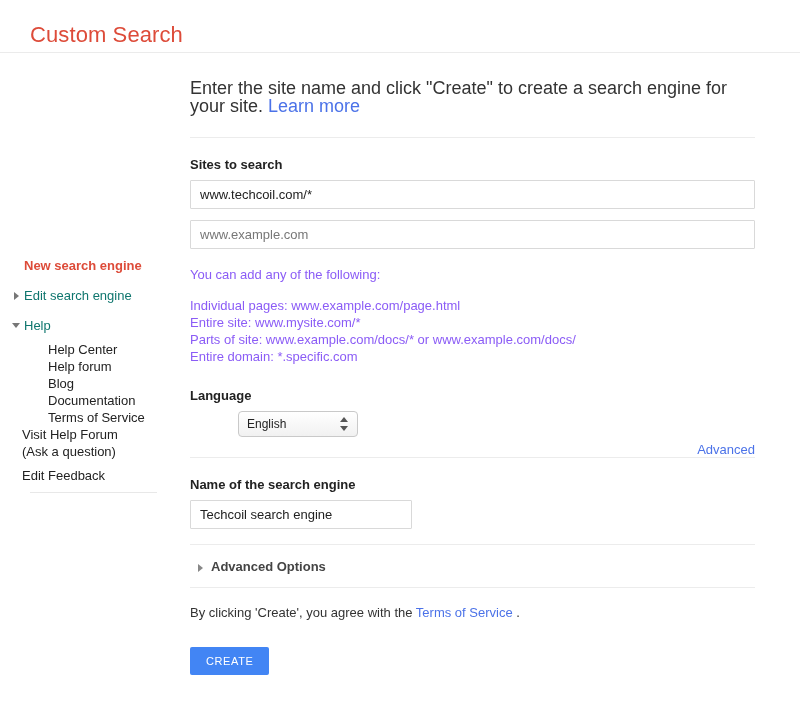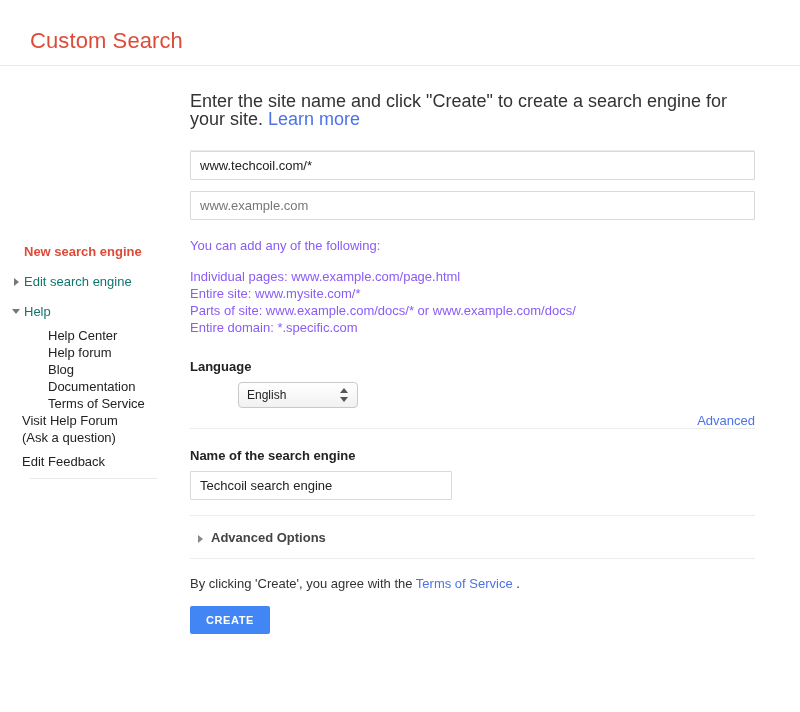--- a/index.html
+++ b/index.html
@@ -13,21 +13,21 @@
     background: #ffffff;
     font-family: "Liberation Sans", sans-serif;
     font-size: 13px;
     color: #222222;
     overflow: hidden;
     position: relative;
   }
 
   
   #app-header {
-    height: 66px;
+    height: 53px;
     box-sizing: border-box;
     border-bottom: 1px solid #ebebeb;
     padding: 17px 0 0 30px;
     display: flex;
     align-items: center;
     background: #ffffff;
   }
   #app-title {
     color: #dd4b39;
     font-size: 22px;
@@ -162,21 +162,21 @@
     border: 1px solid #d9d9d9;
     border-radius: 1px;
     padding: 0 9px;
     font-family: "Liberation Sans", sans-serif;
     font-size: 13px;
     color: #222222;
     background: #ffffff;
     outline: none;
   }
   .txt-input::placeholder { color: #777777; }
-  .txt-input.narrow { width: 262px; }
+  .txt-input.narrow { width: 222px; }
   .input-gap { height: 11px; }
 
   .helper-block {
     margin-top: 17px;
     font-size: 13px;
     color: #8b5cf6;
     line-height: 17px;
   }
   .helper-block p { margin: 0; }
   .helper-lead { margin-bottom: 14px !important; }
@@ -264,27 +264,27 @@
     color: #444444;
   }
 
   .agree-line {
     font-size: 13px;
     color: #333333;
     margin: 17px 0 0 0;
   }
 
   .create-btn {
-    margin-top: 15px;
+    margin-top: 27px;
     display: inline-block;
     background: #4285f4;
     color: #ffffff;
     font-family: "Liberation Sans", sans-serif;
     font-size: 11px;
-    font-weight: bold;
+    font-weight: normal;
     letter-spacing: 0.6px;
     border: none;
     border-radius: 2px;
     padding: 0 16px;
     height: 28px;
     line-height: 28px;
     cursor: pointer;
   }
 </style>
 </head>
@@ -334,20 +334,21 @@
   <div id="main">
     <div class="main-inner">
 
       <p class="intro-line">
         <span>Enter the site name and click "Create" to create a search engine for your site.</span>
         <a class="link" href="#">Learn more</a>
       </p>
 
       <hr class="rule">
 
+      <div class="section-label">Sites to search</div>
 
       <input class="txt-input" type="text" value="www.techcoil.com/*" style="">
 
       <div class="input-gap"></div>
 
       <input class="txt-input" type="text" placeholder="www.example.com" style="">
 
       <div class="helper-block">
         <p class="helper-lead">You can add any of the following:</p>
         <p>Individual pages: www.example.com/page.html</p>

